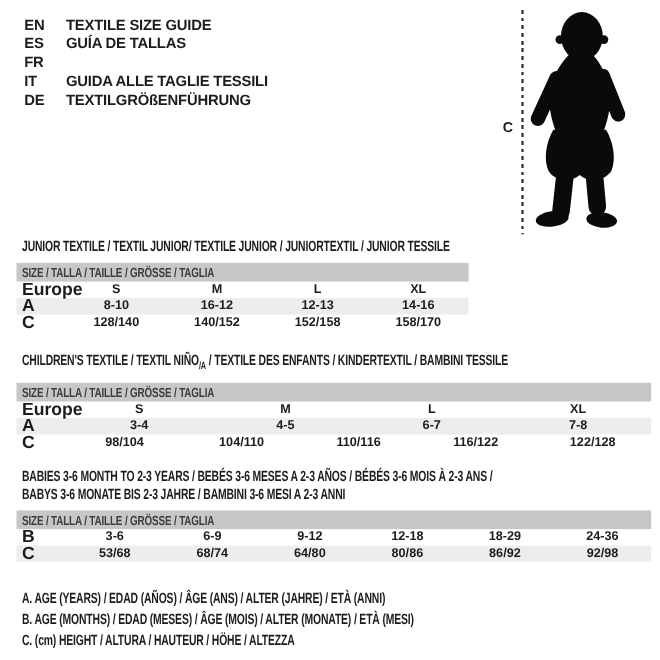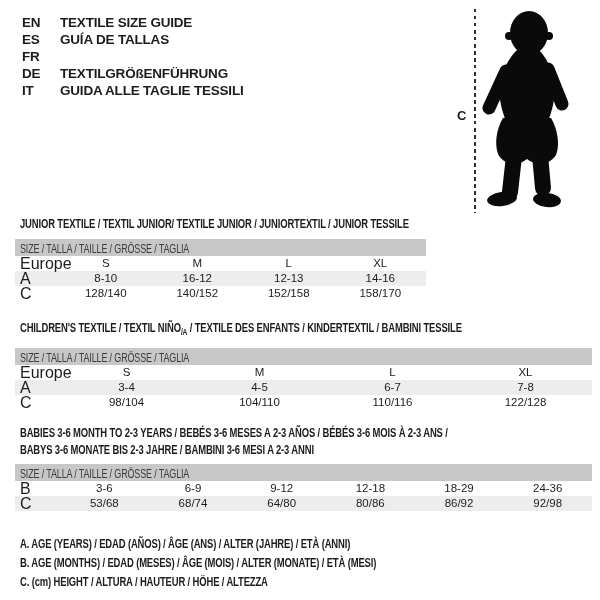--- a/index.html
+++ b/index.html
@@ -42,21 +42,21 @@
   }
 
   
   .section-title {
     position: absolute; left: 20px;
     font-size: 13.5px; font-weight: bold; line-height: 15px; white-space: nowrap;
   }
   .title-sub { font-size: 9.5px; vertical-align: -3px; }
 
   
-  .size-table { position: absolute; left: 15px; }
+  .size-table { position: absolute; left: 15px; font-weight: bold; }
   .size-bar { height: 17px; line-height: 17px; padding-left: 5px; overflow: hidden; }
   .size-bar .hdr { font-size: 12px; transform: scaleX(0.75); transform-origin: 0 50%; }
   .trow { display: flex; height: 15px; line-height: 15px; font-size: 11.5px; }
   .trow .lab { width: 45px; padding-left: 5px; box-sizing: border-box; font-size: 16px; }
   .trow .cell { flex: 1; text-align: center; }
 
   
   .legend { position: absolute; left: 20px; top: 534px; }
   .legend-line {
     height: 19px; line-height: 19px;
@@ -74,26 +74,26 @@
       <span class="lang-title">TEXTILE SIZE GUIDE</span>
     </div>
     <div class="lang-row">
       <span class="lang-code">ES</span>
       <span class="lang-title">GUÍA DE TALLAS</span>
     </div>
     <div class="lang-row">
       <span class="lang-code">FR</span>
     </div>
     <div class="lang-row">
+      <span class="lang-code">IT</span>
+      <span class="lang-title">GUIDA ALLE TAGLIE TESSILI</span>
+    </div>
+    <div class="lang-row">
       <span class="lang-code">DE</span>
       <span class="lang-title">TEXTILGRÖßENFÜHRUNG</span>
-    </div>
-    <div class="lang-row">
-      <span class="lang-code">IT</span>
-      <span class="lang-title">GUIDA ALLE TAGLIE TESSILI</span>
     </div>
   </div>
 
   <span class="c-label">C</span>
   <div class="dotted-line"></div>
   <svg class="baby-svg" width="92" height="206" viewBox="0 0 92 206">
     <g stroke="#0a0a0a" fill="#0a0a0a">
       <ellipse cx="48" cy="25" rx="19" ry="22" stroke="none"></ellipse>
       <circle cx="28" cy="28" r="4" stroke="none"></circle>
       <circle cx="68" cy="28" r="4" stroke="none"></circle>
@@ -157,20 +157,21 @@
       <span class="cell">3-4</span>
       <span class="cell">4-5</span>
       <span class="cell">6-7</span>
       <span class="cell">7-8</span>
     </div>
     <div class="trow">
       <span class="lab">C</span>
       <span class="cell">98/104</span>
       <span class="cell">104/110</span>
       <span class="cell">110/116</span>
+      <span class="cell">116/122</span>
       <span class="cell">122/128</span>
     </div>
   </div>
 
   <div class="section-title cond" style="top:425px">BABIES 3-6 MONTH TO 2-3 YEARS / BEBÉS 3-6 MESES A 2-3 AÑOS / BÉBÉS 3-6 MOIS À 2-3 ANS /</div>
   <div class="section-title cond" style="top:442px">BABYS 3-6 MONATE BIS 2-3 JAHRE / BAMBINI 3-6 MESI A 2-3 ANNI</div>
 
   <div class="size-table" style="top:464px; width:577px">
     <div class="size-bar" style="background: rgb(199, 199, 199);">
       <span class="hdr cond" style="color: rgb(60, 60, 60);">SIZE / TALLA / TAILLE / GRÖSSE / TAGLIA</span>

